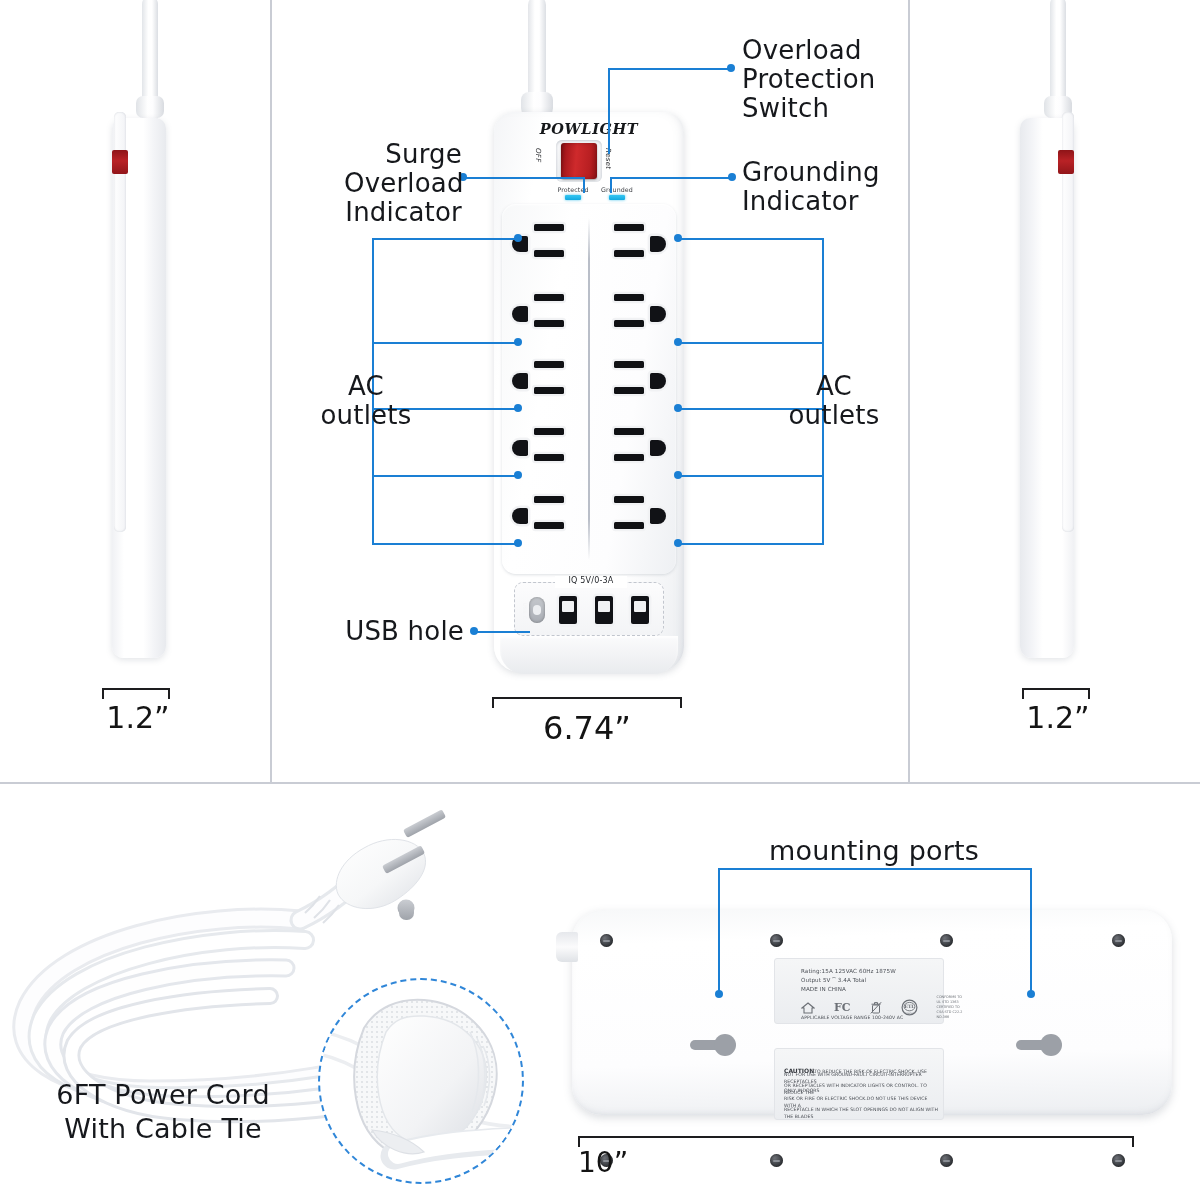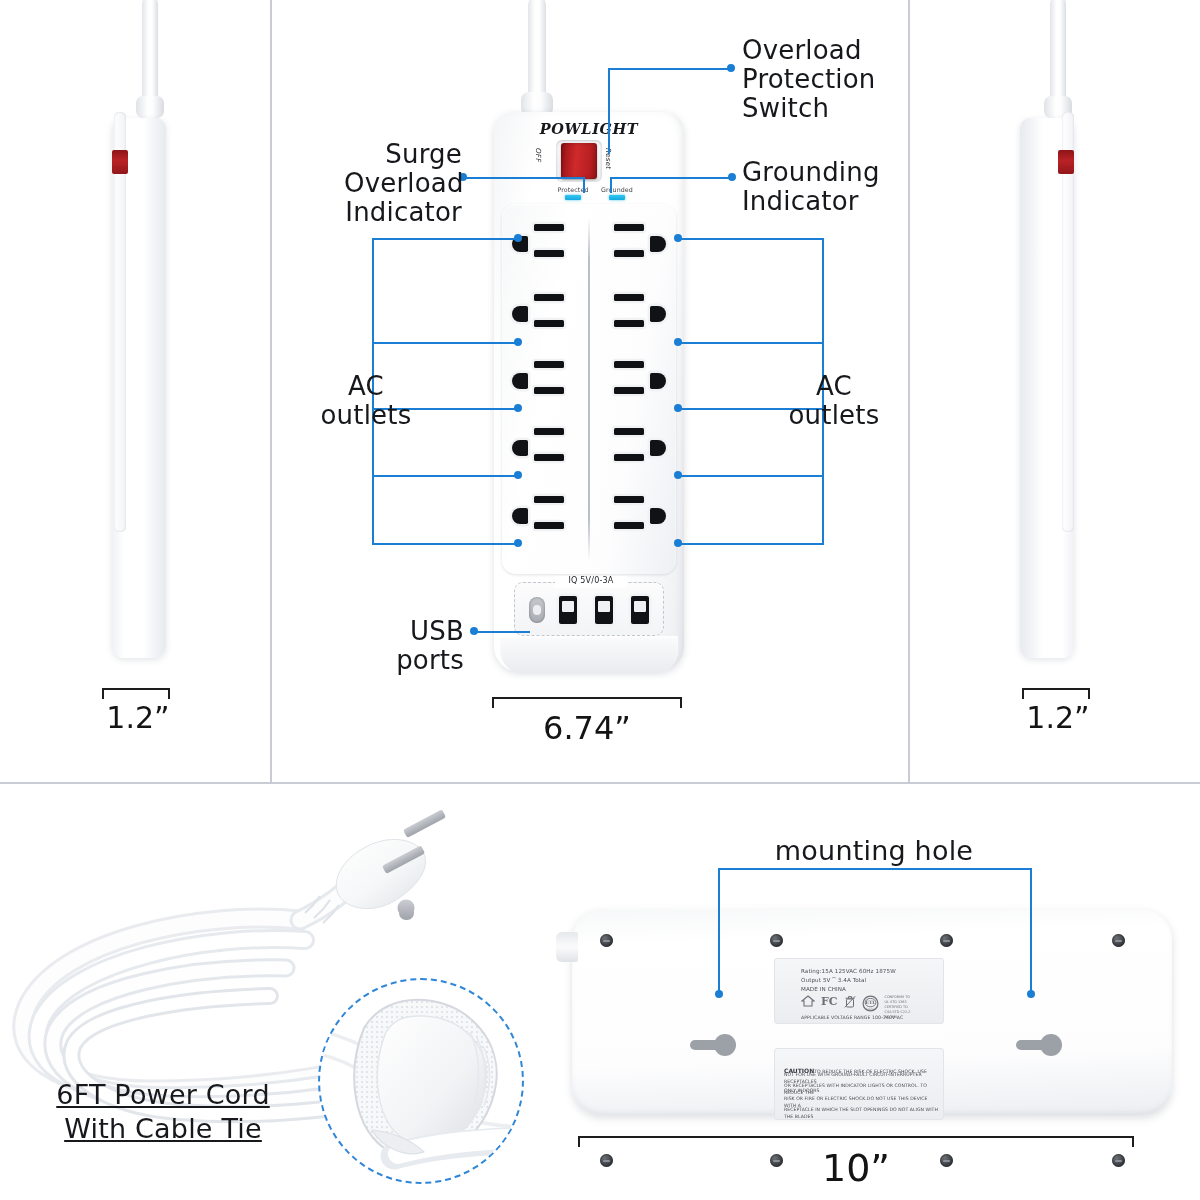--- a/index.html
+++ b/index.html
@@ -234,21 +234,21 @@
     background:#9ca0a7;
   }
   .lbl-box {
     position:absolute;
     background:linear-gradient(180deg,#f5f6f7,#ebedf0);
     border:1px solid #e2e4e8; border-radius:3px;
   }
   .rating-line { font-size:5.6px; color:#4c5057; line-height:1.55; letter-spacing:.1px; }
   .caution-line { font-size:4.6px; color:#4a4e55; line-height:1.62; letter-spacing:.05px; }
   .caution-word { font-weight:700; font-size:6px; color:#35383e; }
-  .marks-row { position:absolute; display:flex; align-items:flex-start; gap:6px; }
+  .marks-row { position:absolute; display:flex; align-items:center; gap:19px; }
   .mark-fc { font-family:"DejaVu Serif","Liberation Serif",serif; font-weight:700; font-size:11px; color:#6c7076; }
   .mark-etl-txt { font-size:3.4px; color:#6c7076; line-height:1.5; width:34px; }
 </style>
 </head>
 <body>
 
 <div id="page">
 
   <div class="divider" style="left:270px; top:0; width:1.5px; height:782px;"></div>
   <div class="divider" style="left:908px; top:0; width:1.5px; height:782px;"></div>
@@ -423,21 +423,21 @@
   <div class="dot" style="left:674px; top:234px;"></div>
   <div class="dot" style="left:674px; top:338px;"></div>
   <div class="dot" style="left:674px; top:404px;"></div>
   <div class="dot" style="left:674px; top:471px;"></div>
   <div class="dot" style="left:674px; top:539px;"></div>
   <div class="label" style="left:778px; top:372px; width:112px; font-size:26px; text-align:center;">AC
 outlets</div>
 
   <div class="lead lead-h" style="left:474px; top:631px; width:56px;"></div>
   <div class="dot" style="left:470px; top:627px;"></div>
-  <div class="label" style="left:338px; top:617px; width:126px; font-size:26px; text-align:right;">USB ports</div>
+  <div class="label" style="left:338px; top:617px; width:126px; font-size:26px; text-align:right;">USB hole</div>
 
   <div class="brk" style="left:492px; top:697px; width:190px;">
     <div class="bar"></div>
       <div class="l"></div>
       <div class="r"></div>
   </div>
   <div class="dim-text" style="left:487px; top:709px; width:200px; text-align:center; font-size:32px;">6.74”</div>
 
   <svg class="coil-svg" width="560" height="400" viewBox="0 0 560 400">
     <defs>
@@ -511,21 +511,21 @@
         <path d="M163 66 C 171 82, 172 104, 164 126"></path>
       </g>
 
       <path d="M74 176 C 110 166, 150 162, 206 160" fill="none" stroke="#e7eaee" stroke-width="27" stroke-linecap="round"></path>
       <path d="M78 174 C 112 164, 152 160, 206 158" fill="none" stroke="#ffffff" stroke-width="20" stroke-linecap="round"></path>
 
       <path d="M52 150 C 62 168, 86 178, 104 172 C 92 160, 72 152, 52 150 Z" fill="#eceef1" stroke="#dde0e5" stroke-width="1.2"></path>
     </svg>
   </div>
 
-  <div class="label" style="left:28px; top:1078px; width:270px; font-size:27px; text-align:center; line-height:1.25;text-decoration:underline;">6FT Power Cord
+  <div class="label" style="left:28px; top:1078px; width:270px; font-size:27px; text-align:center; line-height:1.25;">6FT Power Cord
 With Cable Tie</div>
 
   <div id="underside">
     <div class="under-body"></div>
     <div class="u-cordstub"></div>
 
     <div class="screw" style="left:28px;  top:24px;"></div>
     <div class="screw" style="left:198px; top:24px;"></div>
     <div class="screw" style="left:368px; top:24px;"></div>
     <div class="screw" style="left:540px; top:24px;"></div>
@@ -581,22 +581,22 @@
       <div class="caution-line" style="position:absolute; left:9px; top:46px; width:156px;">RISK OR FIRE OR ELECTRIC SHOCK.DO NOT USE THIS DEVICE WITH A</div>
       <div class="caution-line" style="position:absolute; left:9px; top:57px; width:158px;">RECEPTACLE IN WHICH THE SLOT OPENINGS DO NOT ALIGN WITH THE BLADES</div>
     </div>
   </div>
 
   <div class="lead lead-h" style="left:718px; top:868px; width:312px;"></div>
   <div class="lead lead-v" style="left:718px; top:868px; height:128px;"></div>
   <div class="lead lead-v" style="left:1030px; top:868px; height:128px;"></div>
   <div class="dot" style="left:715px; top:990px;"></div>
   <div class="dot" style="left:1027px; top:990px;"></div>
-  <div class="label" style="left:700px; top:836px; width:348px; font-size:27px; text-align:center;">mounting hole</div>
+  <div class="label" style="left:700px; top:836px; width:348px; font-size:27px; text-align:center;">mounting ports</div>
 
   <div class="brk" style="left:578px; top:1136px; width:556px;">
     <div class="bar"></div>
       <div class="l"></div>
       <div class="r"></div>
   </div>
-  <div class="dim-text" style="left:578px; top:1146px; width:556px; text-align:center; font-size:38px;">10”</div>
+  <div class="dim-text" style="left:578px; top:1146px; width:556px; font-size:28px;">10”</div>
 
 </div>
 
 </body></html>

